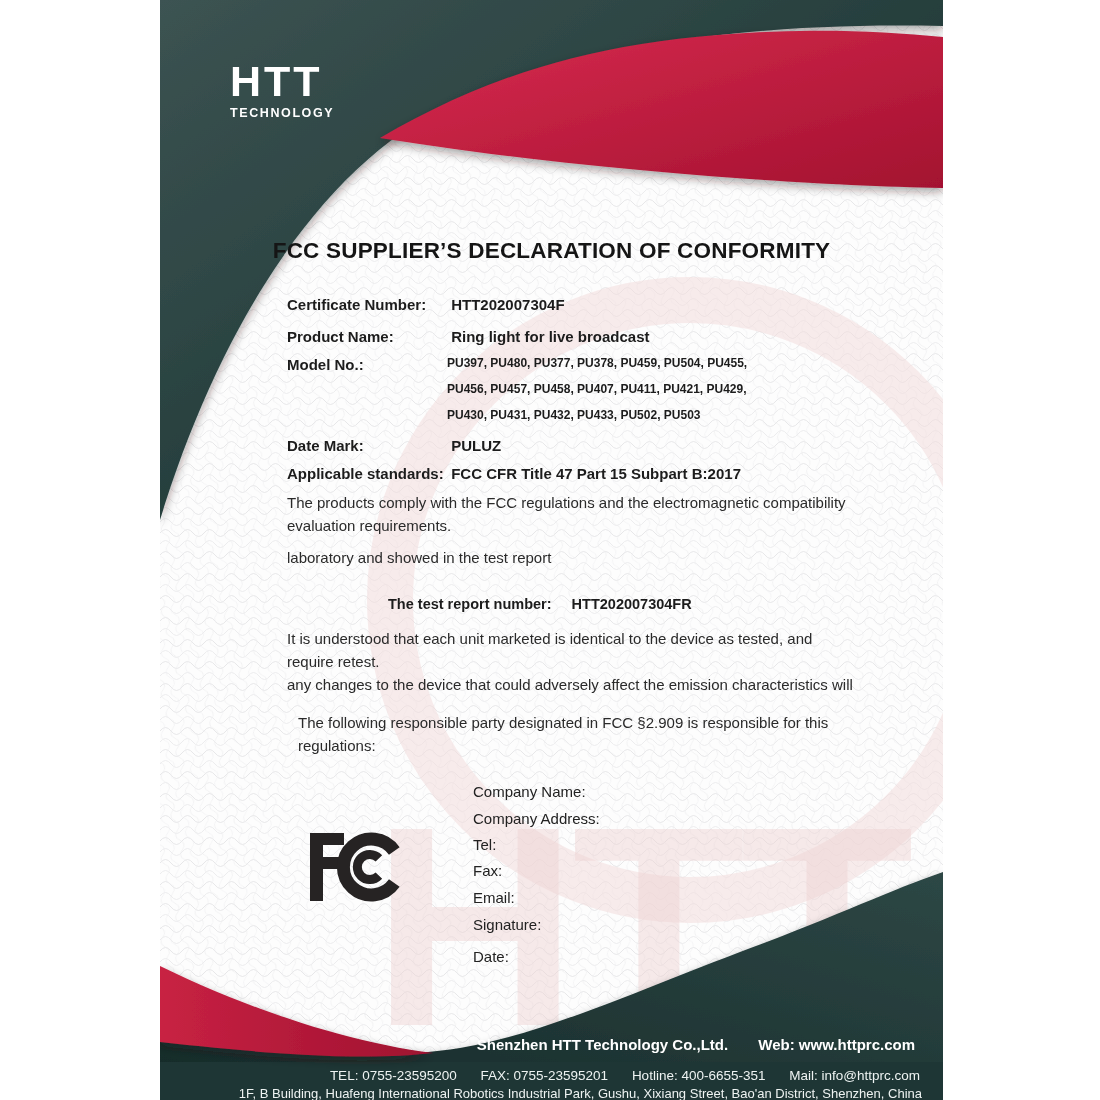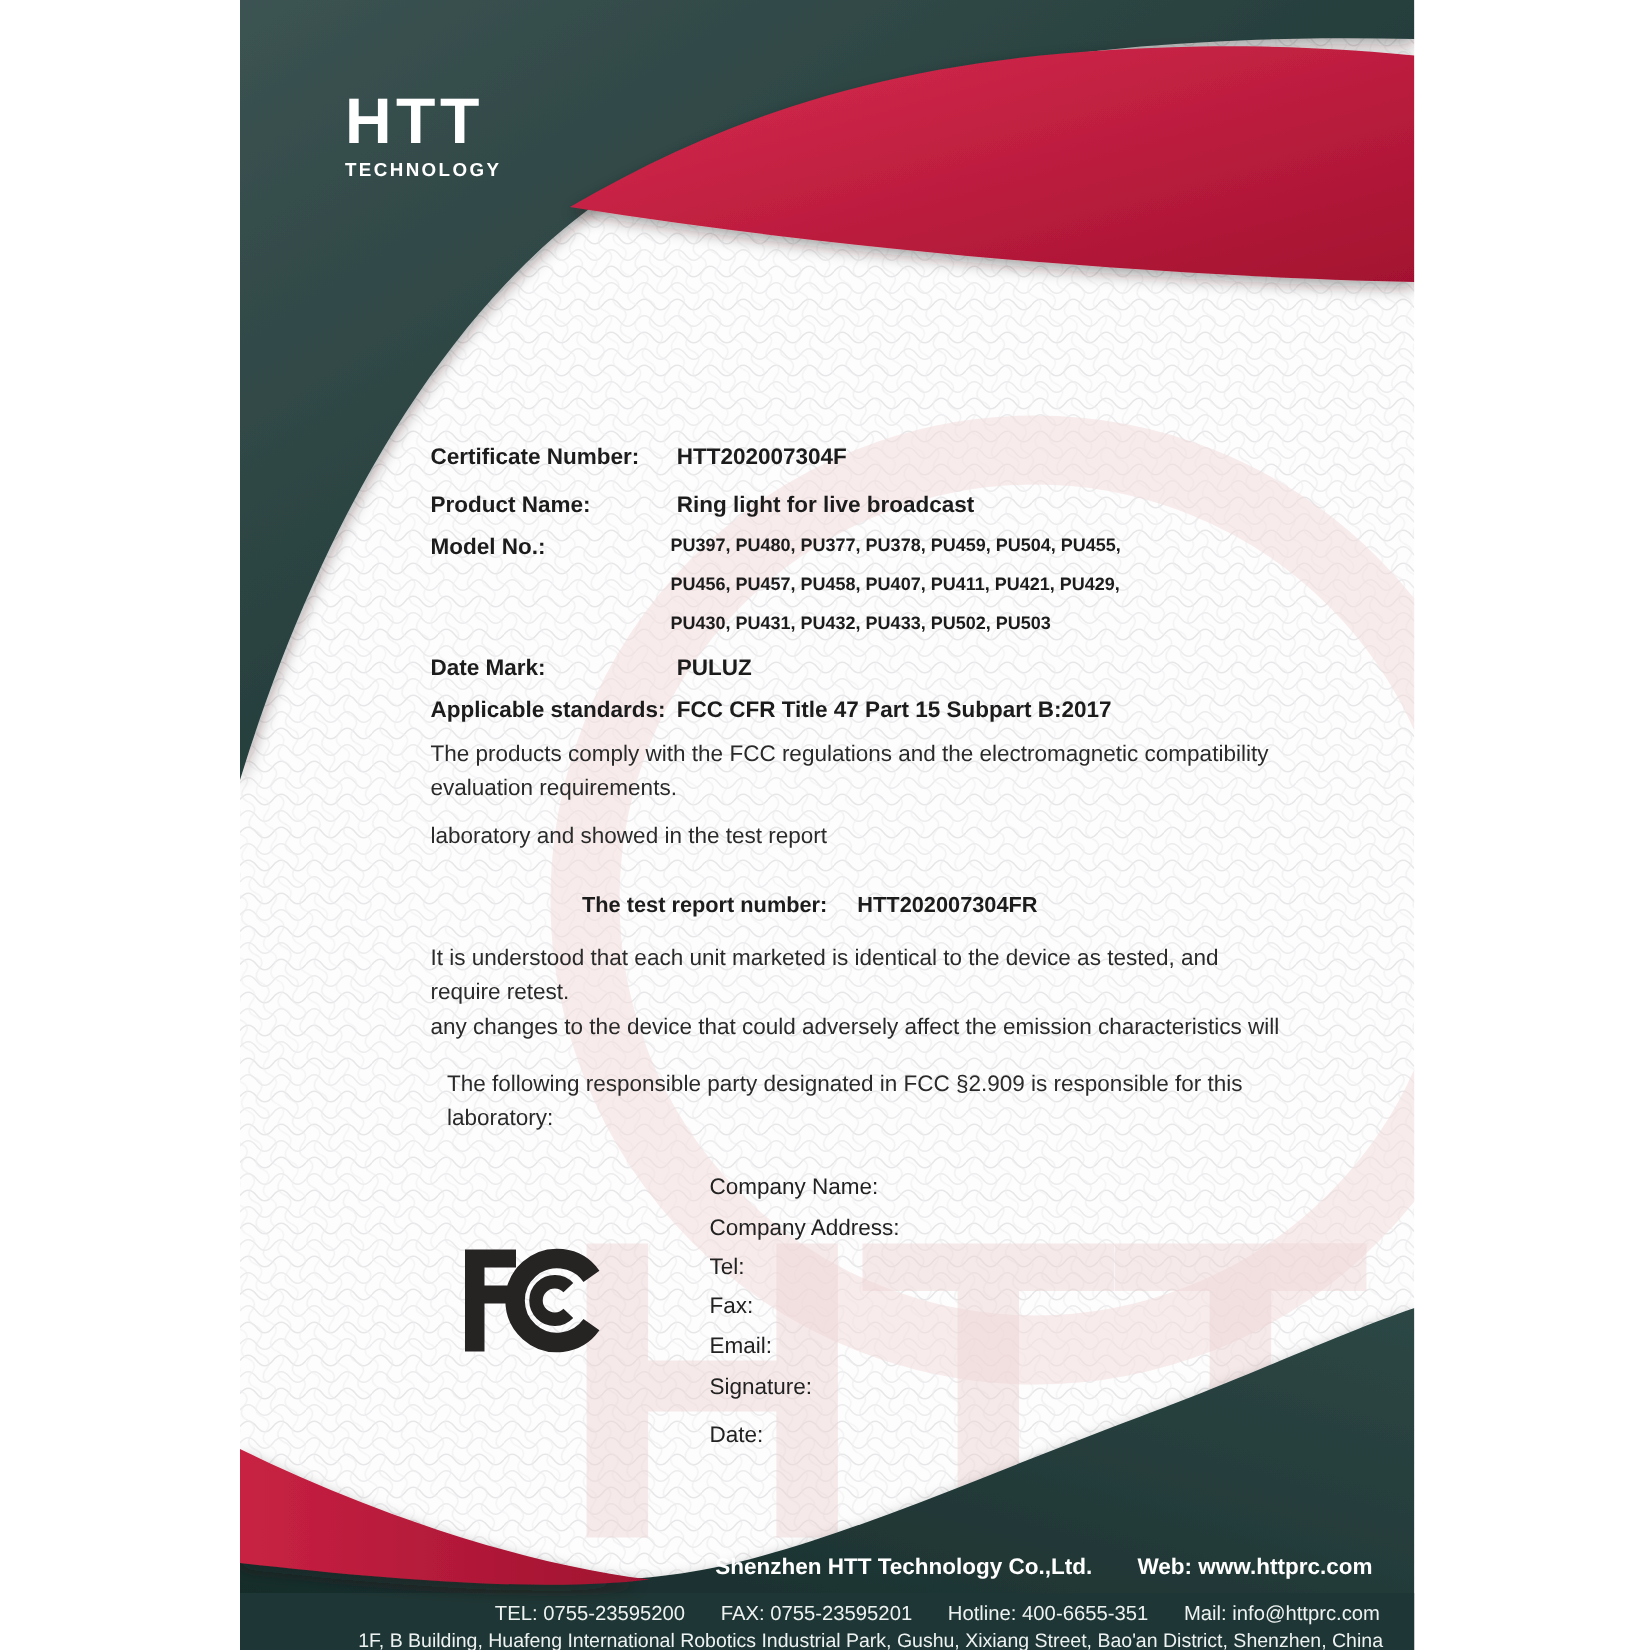--- a/index.html
+++ b/index.html
@@ -90,20 +90,21 @@
       <path d="M220,138 C 340,68 460,34 640,31 C 690,30 740,33 783,37 L783,188 C 640,185 420,170 220,138 Z" fill="url(#red)" filter="url(#sh)"></path>
 
       <path d="M0,966 C 90,1010 190,1043 273,1053 C 200,1062 90,1052 0,1042 Z" fill="url(#red2)" filter="url(#sh)"></path>
     </svg>
 
     <div class="logo">
       <div class="big">HTT</div>
       <div class="sub">TECHNOLOGY</div>
     </div>
 
+    <h1 class="title">FCC SUPPLIER’S DECLARATION OF CONFORMITY</h1>
 
     <div class="frow" style="top:296px;">
       <span class="lab">Certificate Number:</span>
       <span class="val">HTT202007304F</span>
     </div>
     <div class="frow" style="top:328px;">
       <span class="lab">Product Name:</span>
       <span class="val">Ring light for live broadcast</span>
     </div>
     <div class="frow" style="top:356px;">
@@ -132,21 +133,21 @@
       <span>The test report number:</span>
       <span class="val">HTT202007304FR</span>
     </div>
     <div class="para" style="top:627px;">
       <div>It is understood that each unit marketed is identical to the device as tested, and</div>
       <div>require retest.</div>
       <div>any changes to the device that could adversely affect the emission characteristics will</div>
     </div>
     <div class="para" style="top:711px;margin-left:11px;">
       <div>The following responsible party designated in FCC §2.909 is responsible for this</div>
-      <div>laboratory:</div>
+      <div>regulations:</div>
     </div>
 
     <div class="cfield" style="top:783px;">Company Name:</div>
     <div class="cfield" style="top:810px;">Company Address:</div>
     <div class="cfield" style="top:836px;">Tel:</div>
     <div class="cfield" style="top:862px;">Fax:</div>
     <div class="cfield" style="top:889px;">Email:</div>
     <div class="cfield" style="top:916px;">Signature:</div>
     <div class="cfield" style="top:948px;">Date:</div>
 

